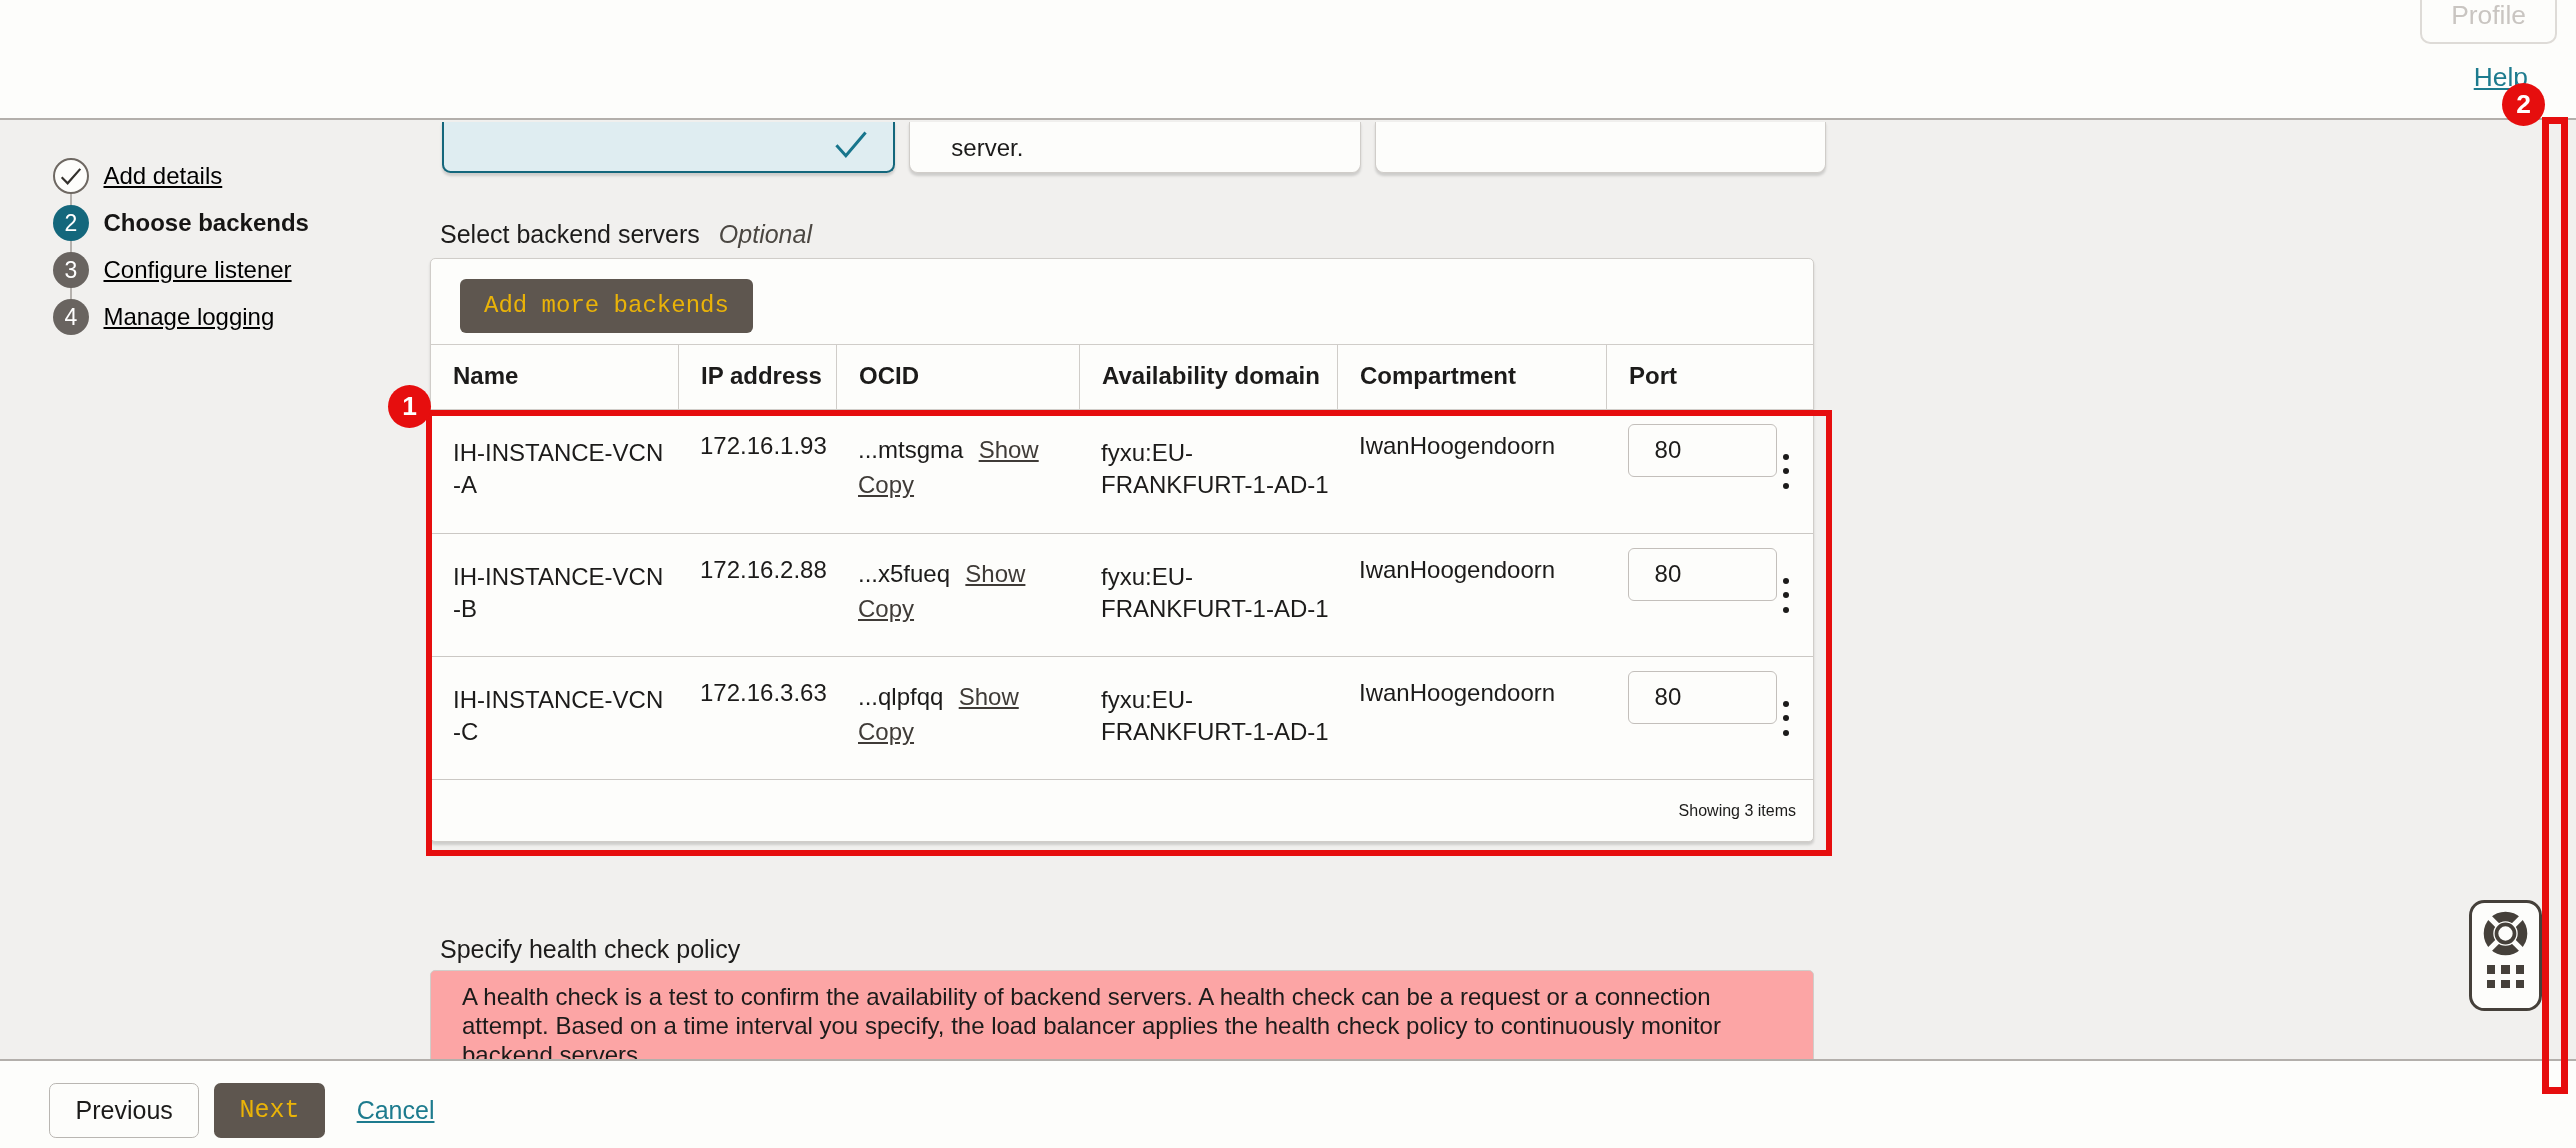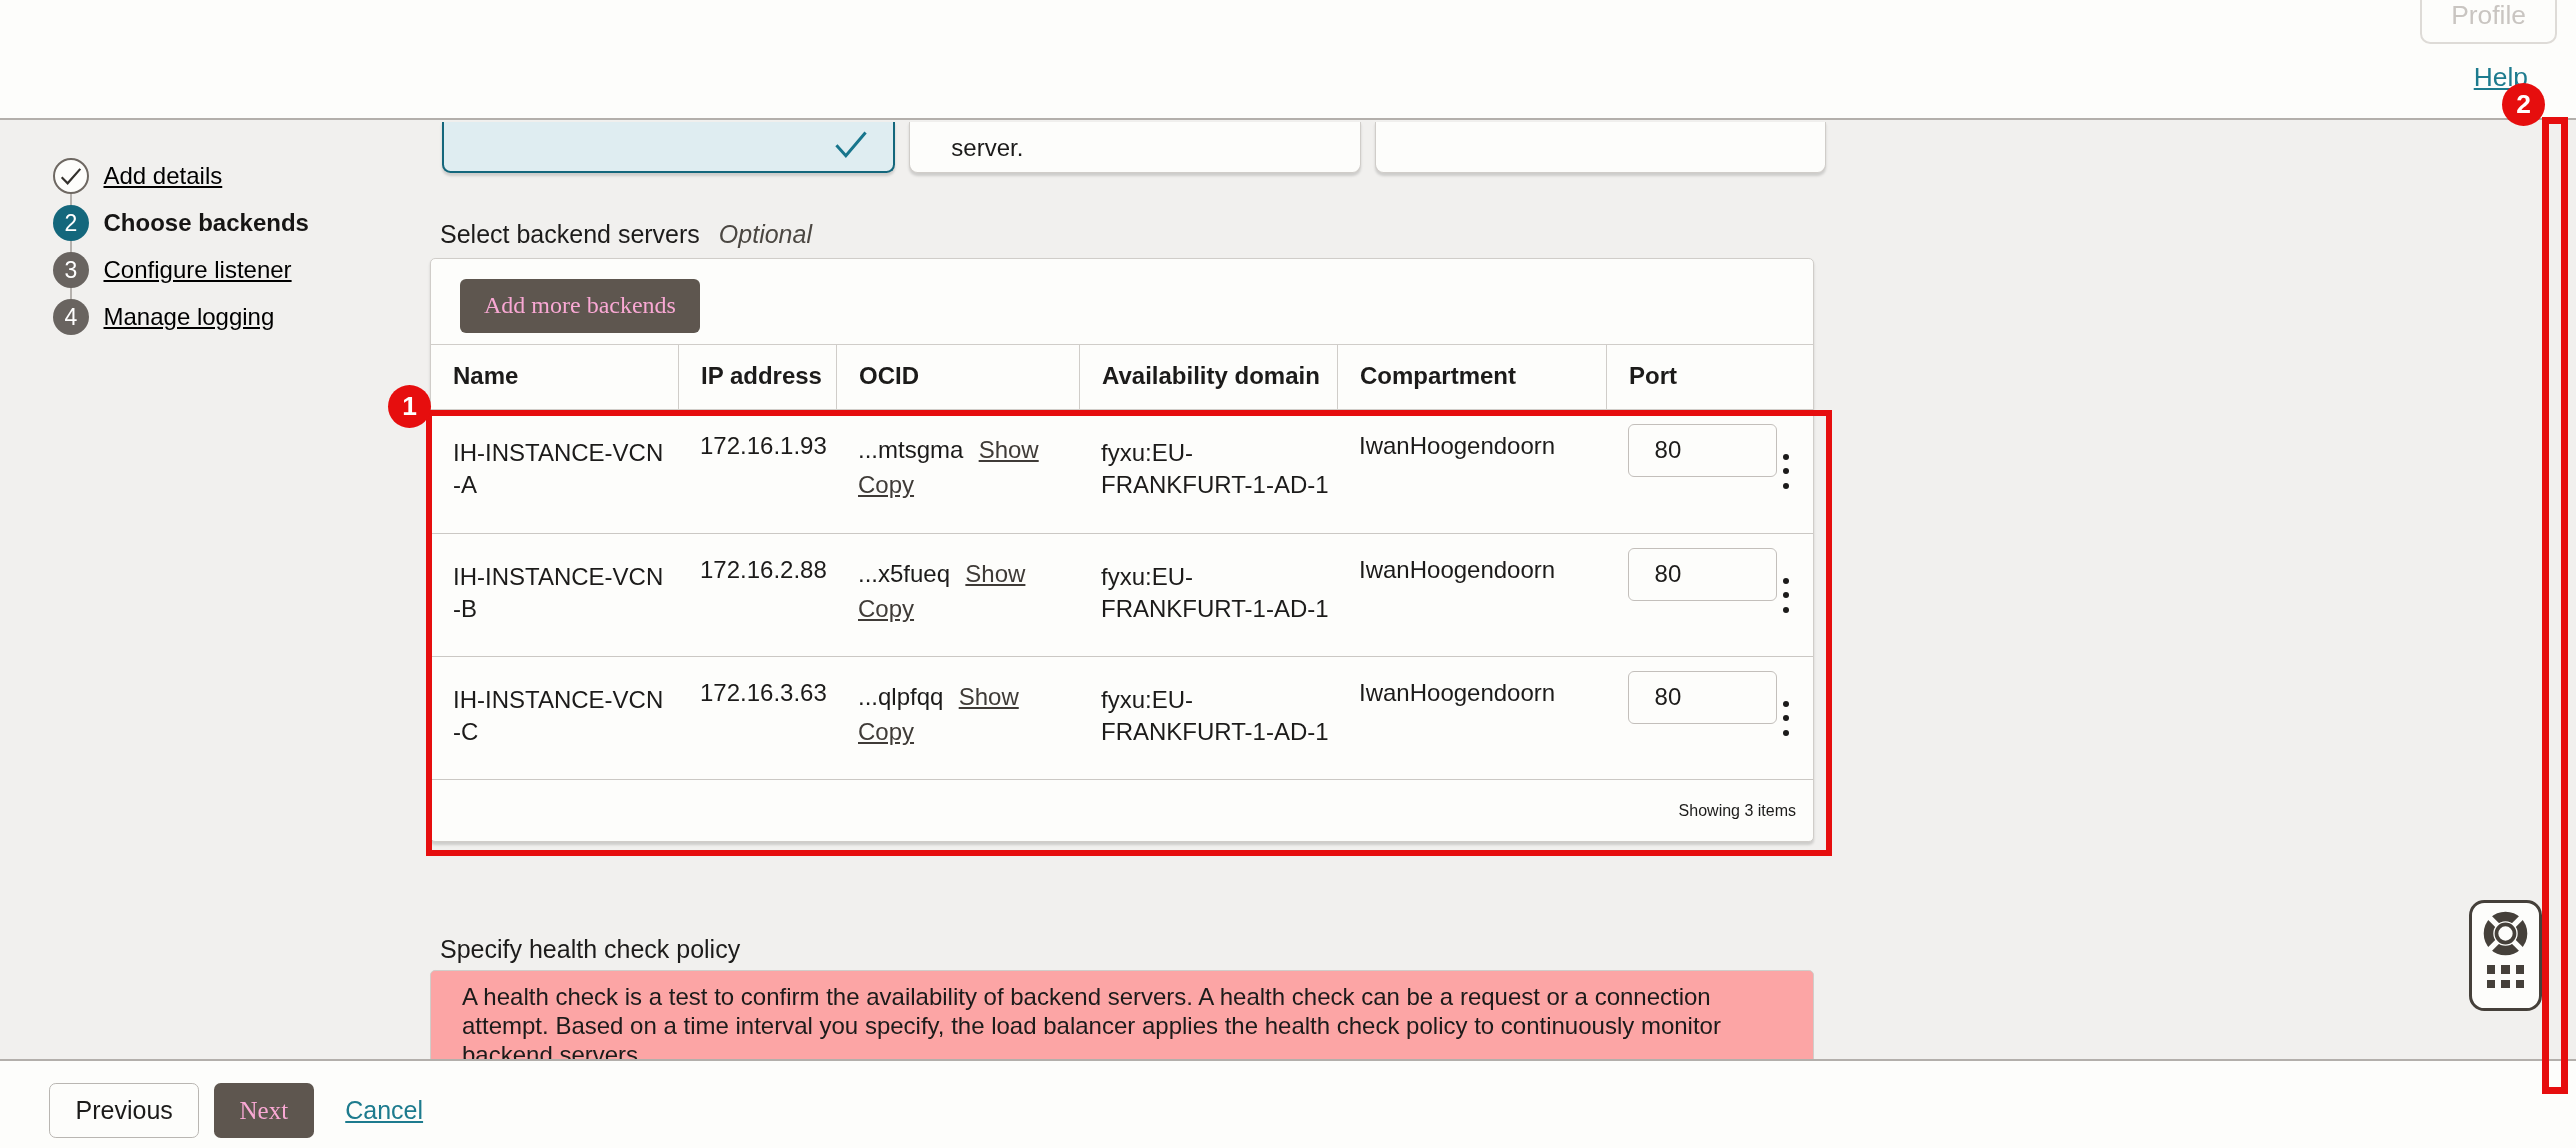--- a/index.html
+++ b/index.html
@@ -55,22 +55,22 @@
   .section-label .optional { font-style:italic; color:#4b4742; margin-left:19px; }
 
   
   .backends-panel {
     position:absolute; left:430px; top:258px; width:1384px; height:584px;
     background:#fdfdfb; border:1.7px solid #d0cdc9; border-radius:5.1px;
     box-shadow:0 2.6px 2.6px rgba(0,0,0,.15);
   }
   .panel-toolbar { height:85px; position:relative; }
   .btn-dark {
-    background:#5e564f; color:#f9a8d4; border:none; border-radius:6px;
-    font-size:24px; font-family:Liberation Serif, serif; cursor:pointer;
+    background:#5e564f; color:#eab308; border:none; border-radius:6px;
+    font-size:24px; font-family:Liberation Mono, monospace; cursor:pointer;
   }
   .add-backends-btn { position:absolute; left:29px; top:19.6px; height:54px; padding:0 24px; }
   .thead {
     display:grid; grid-template-columns:247px 158px 243px 258px 269px 1fr;
     height:66px; border-top:1.7px solid #d0cdc9; border-bottom:1.7px solid #d0cdc9;
   }
   .th { font-weight:bold; font-size:24px; line-height:62px; padding-left:22px; white-space:nowrap; overflow:hidden; }
   .th + .th { border-left:1.7px solid #d0cdc9; }
   .trow {
     display:grid; grid-template-columns:247px 158px 243px 258px 269px 1fr;

